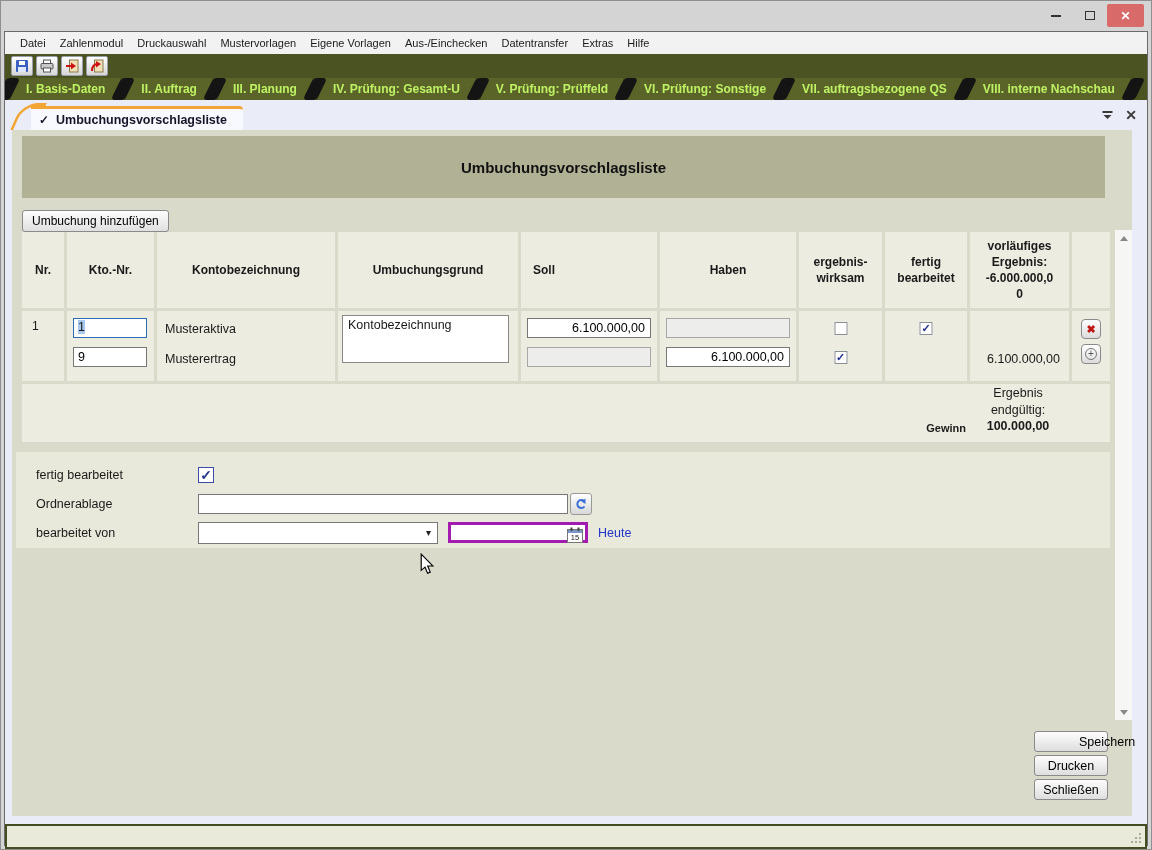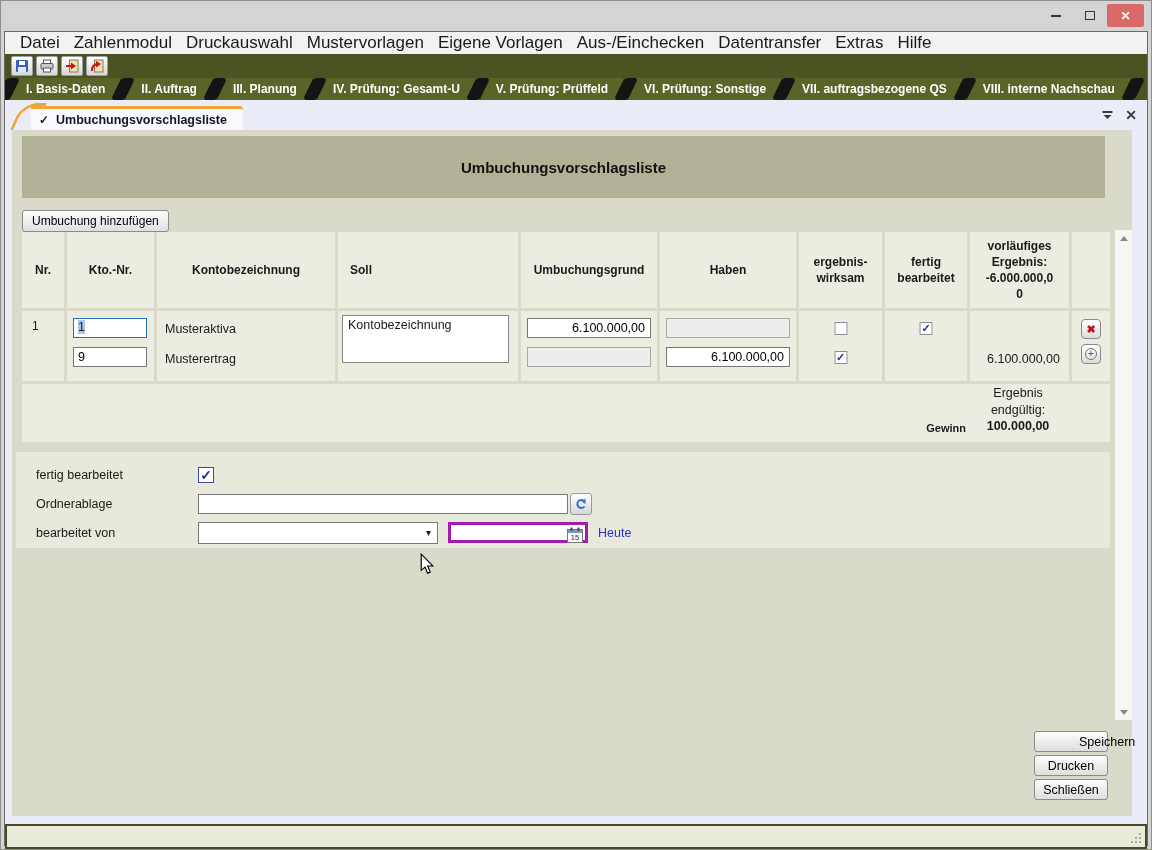--- a/index.html
+++ b/index.html
@@ -17,28 +17,28 @@
   .win-btn { position:absolute; top:3px; height:23px; display:flex; align-items:center; justify-content:center; font-size:13px; color:#222; cursor:default; }
   .win-min { right:80px; width:30px; }
   .win-min span { display:block; width:10px; border-top:2px solid #333; }
   .win-max { right:46px; width:30px; }
   .win-max span { display:block; width:10px; height:9px; border:1.5px solid #333; background:transparent; }
   .win-close { right:7px; width:37px; background:#d96a6a; border-radius:2px; color:#fff; font-weight:bold; font-size:12px; }
   
   .app { position:absolute; top:30px; left:3px; right:3px; bottom:3px; border:1px solid #6a6a6a; background:#d4d4d4; }
   
   .menubar { position:absolute; top:0; left:0; right:0; height:22px; background:#f2f2f2; display:flex; align-items:center; padding-left:8px; }
-  .menu-item { padding:12px 7px; font-size:17px; white-space:nowrap; }
+  .menu-item { padding:12px 7px; font-size:11px; white-space:nowrap; }
   
   .toolbar { position:absolute; top:22px; left:0; right:0; height:24px; background:#4b5323; display:flex; align-items:center; gap:3px; padding-left:6px; }
   .tool-btn { width:22px; height:20px; background:linear-gradient(#ffffff,#d6d6d6); border:1px solid #9aa0a8; border-radius:2px; display:flex; align-items:center; justify-content:center; }
   
   .maintabs { position:absolute; top:46px; left:0; right:0; height:22px; background:#4b5323; display:flex; align-items:stretch; overflow:hidden; }
   .tab-sep { width:14px; background:#141414; transform:skewX(-26deg); margin:0 -4px; border-radius:4px; z-index:2; flex:0 0 auto; }
-  .main-tab { background:#5b6428; color:#ffffff; font-weight:bold; font-size:12px; display:flex; align-items:center; padding:0 15px; white-space:nowrap; z-index:1; }
+  .main-tab { background:#5b6428; color:#bef264; font-weight:bold; font-size:12px; display:flex; align-items:center; padding:0 15px; white-space:nowrap; z-index:1; }
   
   .tabpage { position:absolute; top:68px; left:0; right:0; height:724px; background:#eaecf8; }
   .subtabbar { position:absolute; top:0; left:0; right:0; height:30px; }
   .subtab { position:absolute; left:26px; bottom:0; height:24px; background:#f8f9fe; border-top:3px solid #f2a434; border-top-right-radius:4px; padding:0 16px 0 8px; display:flex; align-items:center; gap:7px; font-weight:bold; font-size:12.5px; color:#15152a; }
   .subtab::before { content:""; position:absolute; left:-15px; bottom:0; width:22px; height:24px; border-top:3px solid #f2a434; border-left:3px solid #f2a434; border-top-left-radius:16px; transform:skewX(-24deg); }
   .subtab-check { color:#15152a; font-size:12px; }
   .subtab-icons { position:absolute; right:10px; top:8px; display:flex; gap:12px; align-items:center; }
   .subtab-close { font-weight:bold; color:#3a3a3a; font-size:14px; line-height:1; }
   
   .content { position:absolute; top:30px; left:7px; width:1120px; height:686px; background:#d9dac9; }
@@ -206,22 +206,22 @@
         <span>Umbuchungsvorschlagsliste</span>
       </div>
 
       <button class="add-btn">Umbuchung hinzufügen</button>
 
       <div class="grid">
 
         <div class="hcell">Nr.</div>
         <div class="hcell">Kto.-Nr.</div>
         <div class="hcell">Kontobezeichnung</div>
+        <div class="hcell">Umbuchungsgrund</div>
         <div class="hcell left">Soll</div>
-        <div class="hcell">Umbuchungsgrund</div>
         <div class="hcell">Haben</div>
         <div class="hcell">ergebnis-
 wirksam</div>
         <div class="hcell">fertig
 bearbeitet</div>
         <div class="hcell">vorläufiges
 Ergebnis:
 -6.000.000,0
 0</div>
         <div class="hcell"></div>

